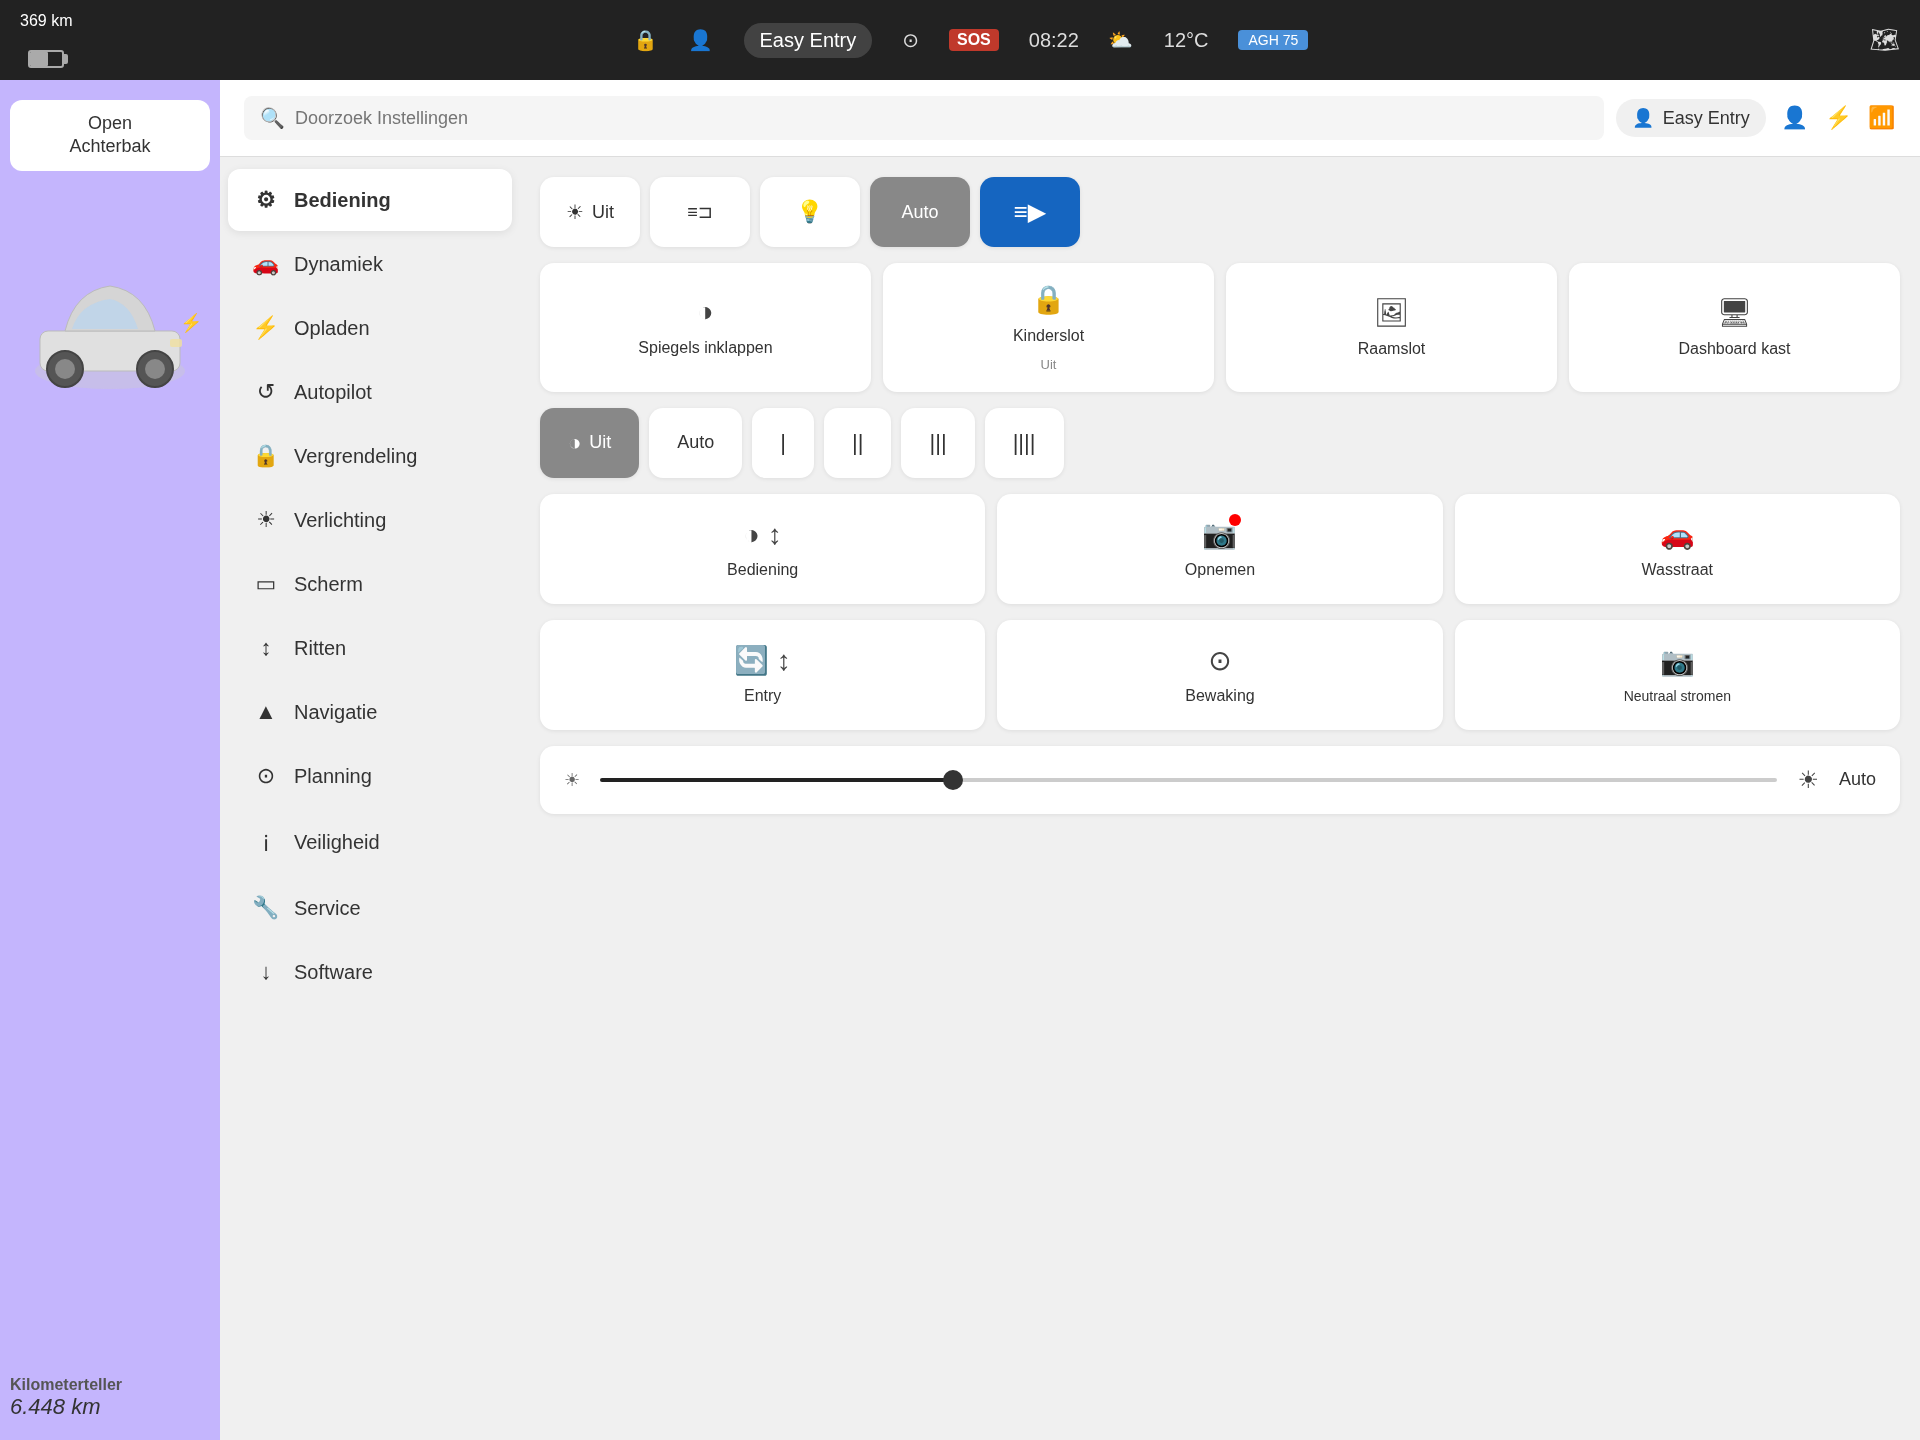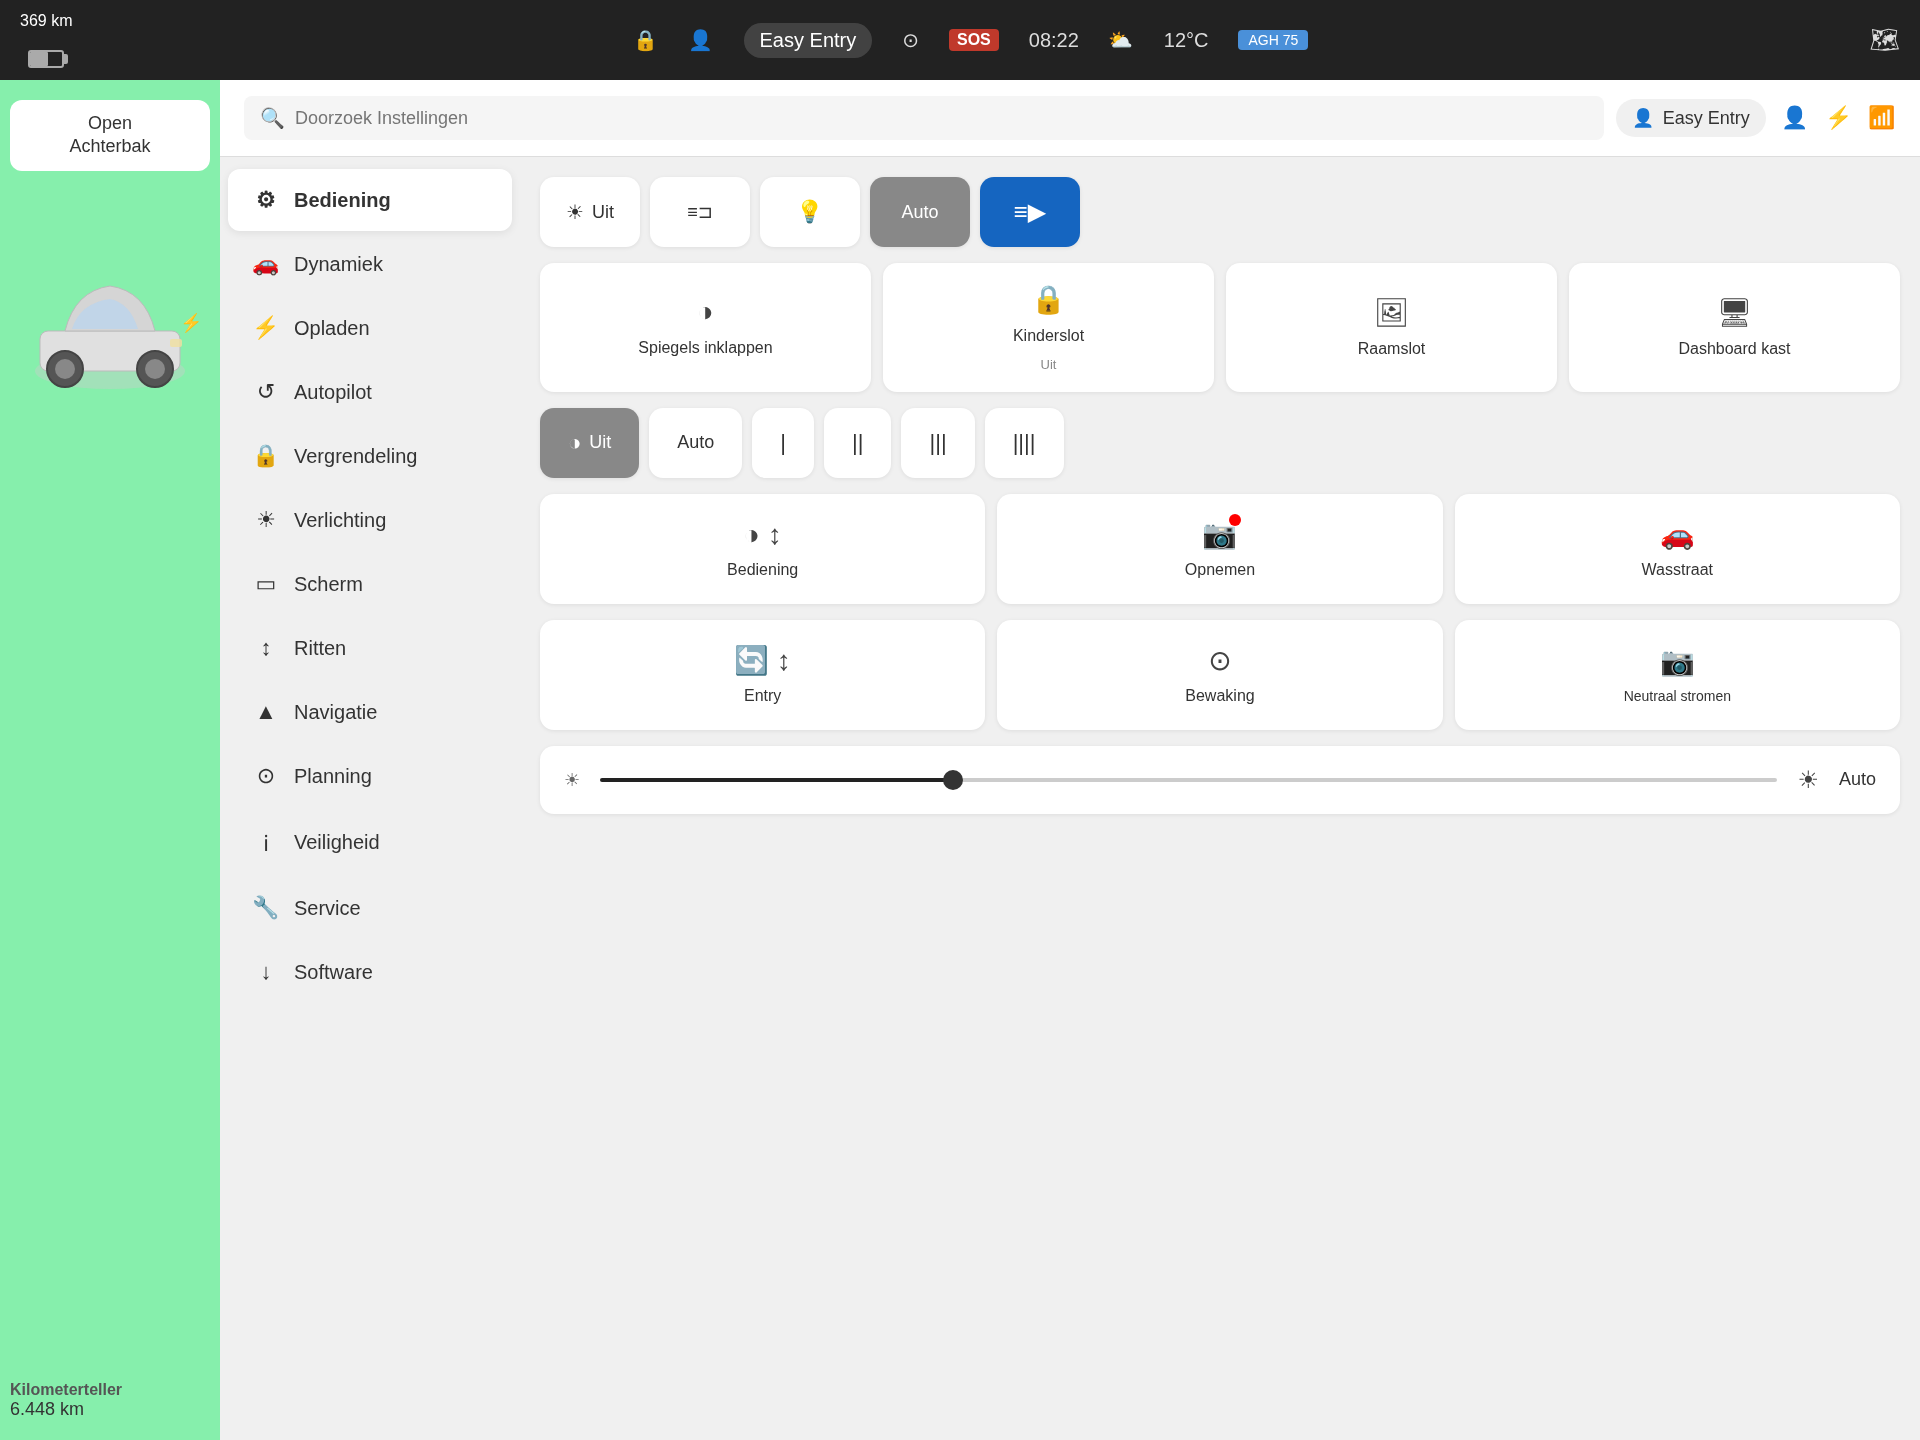--- a/index.html
+++ b/index.html
@@ -105,21 +105,21 @@
       top: 80px;
       left: 0;
       right: 0;
       bottom: 0;
       display: flex;
     }
 
     
     .left-panel {
       width: 220px;
-      background: #86efac;
+      background: #c4b5fd;
       display: flex;
       flex-direction: column;
       align-items: center;
       padding: 20px 10px;
       position: relative;
     }
     .open-trunk-btn {
       background: #fff;
       border-radius: 12px;
       padding: 12px 20px;
@@ -147,23 +147,24 @@
       bottom: 20px;
       left: 10px;
       right: 10px;
     }
     .km-counter-title {
       font-size: 16px;
       color: #555;
       font-weight: 700;
     }
     .km-counter-value {
-      font-size: 18px;
+      font-size: 22px;
       color: #333;
       font-weight: 500;
+      font-style: italic;
     }
 
     
     .settings-panel {
       flex: 1;
       background: #f0f0f0;
       display: flex;
       flex-direction: column;
     }
 

